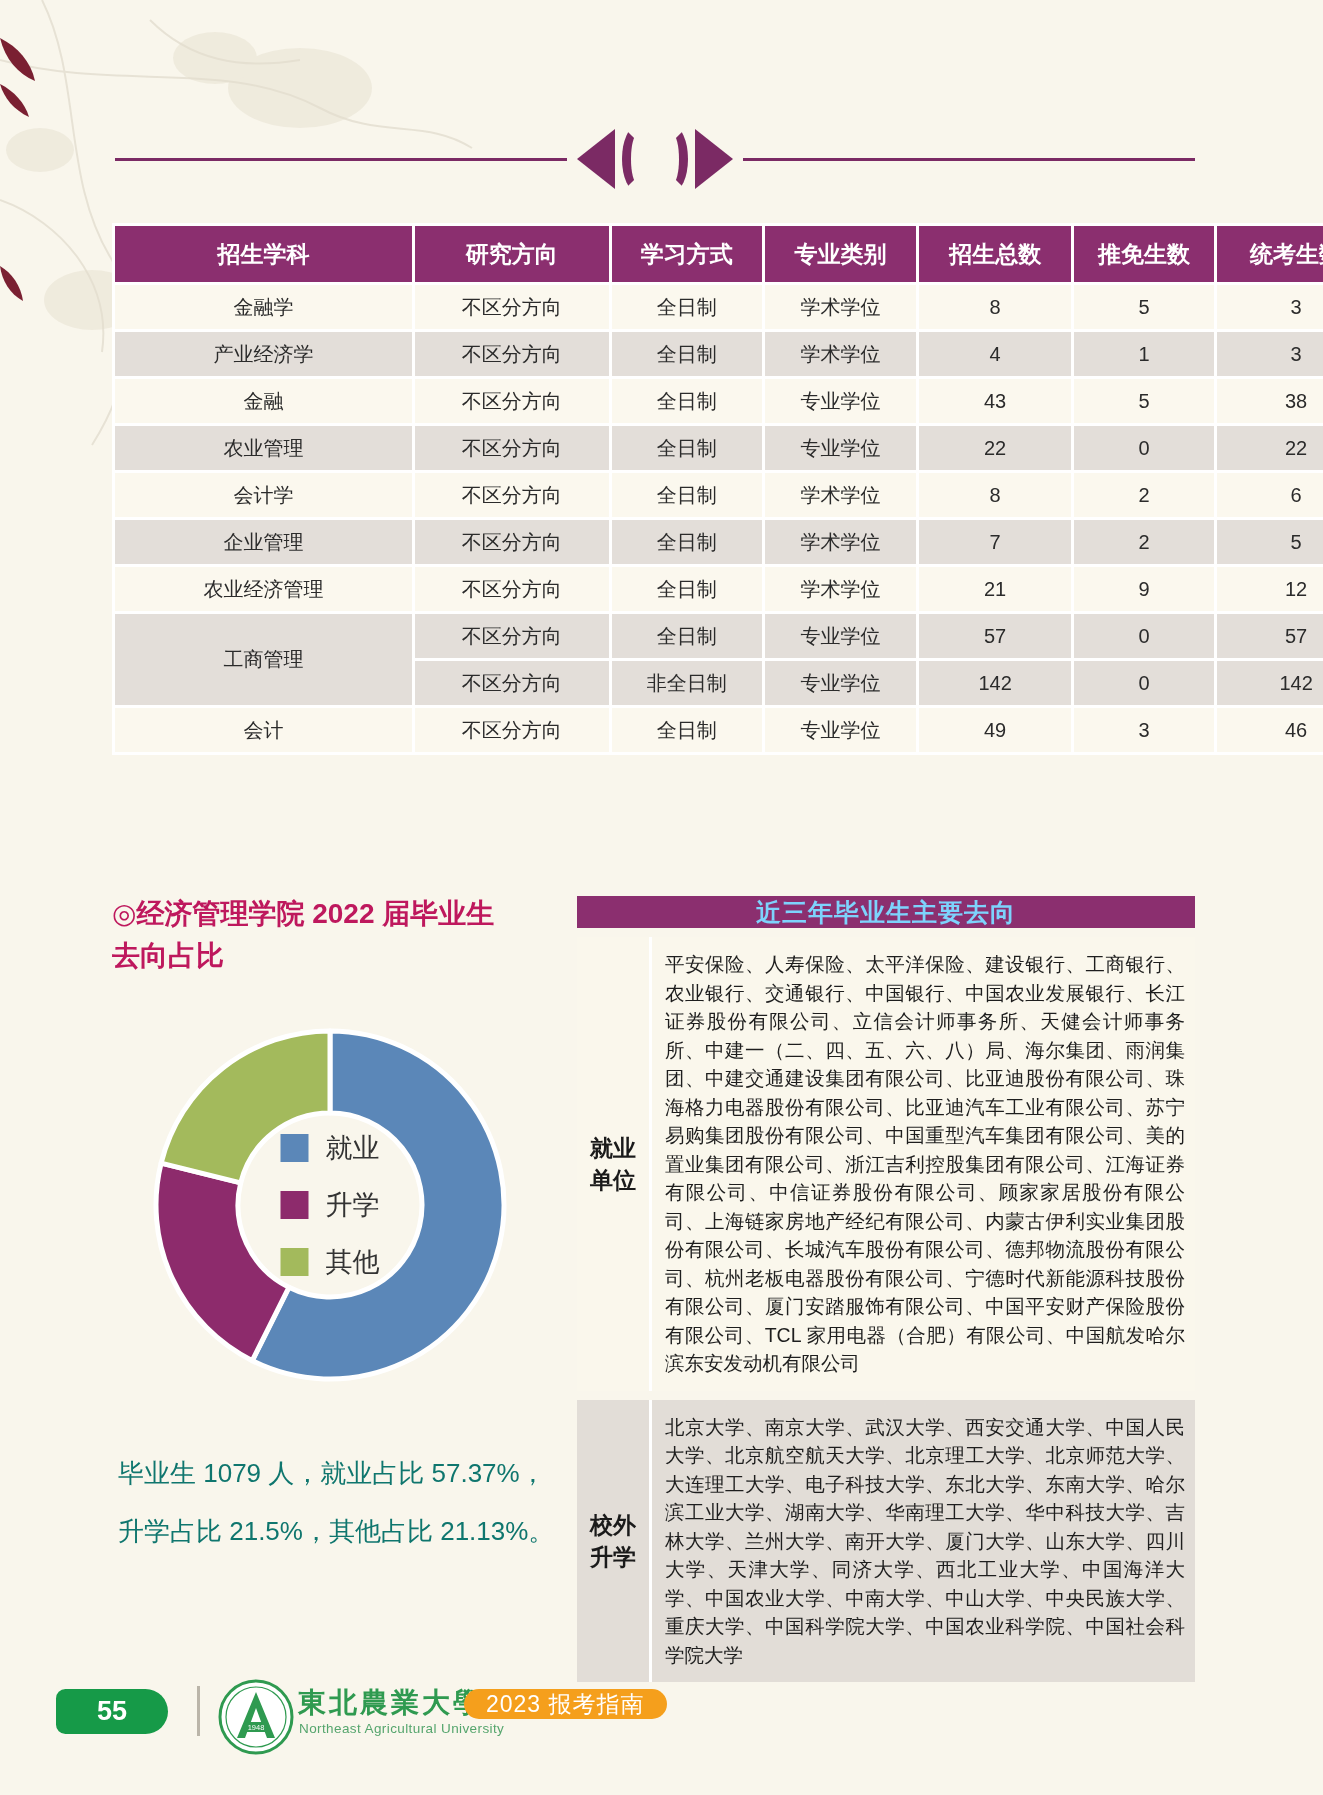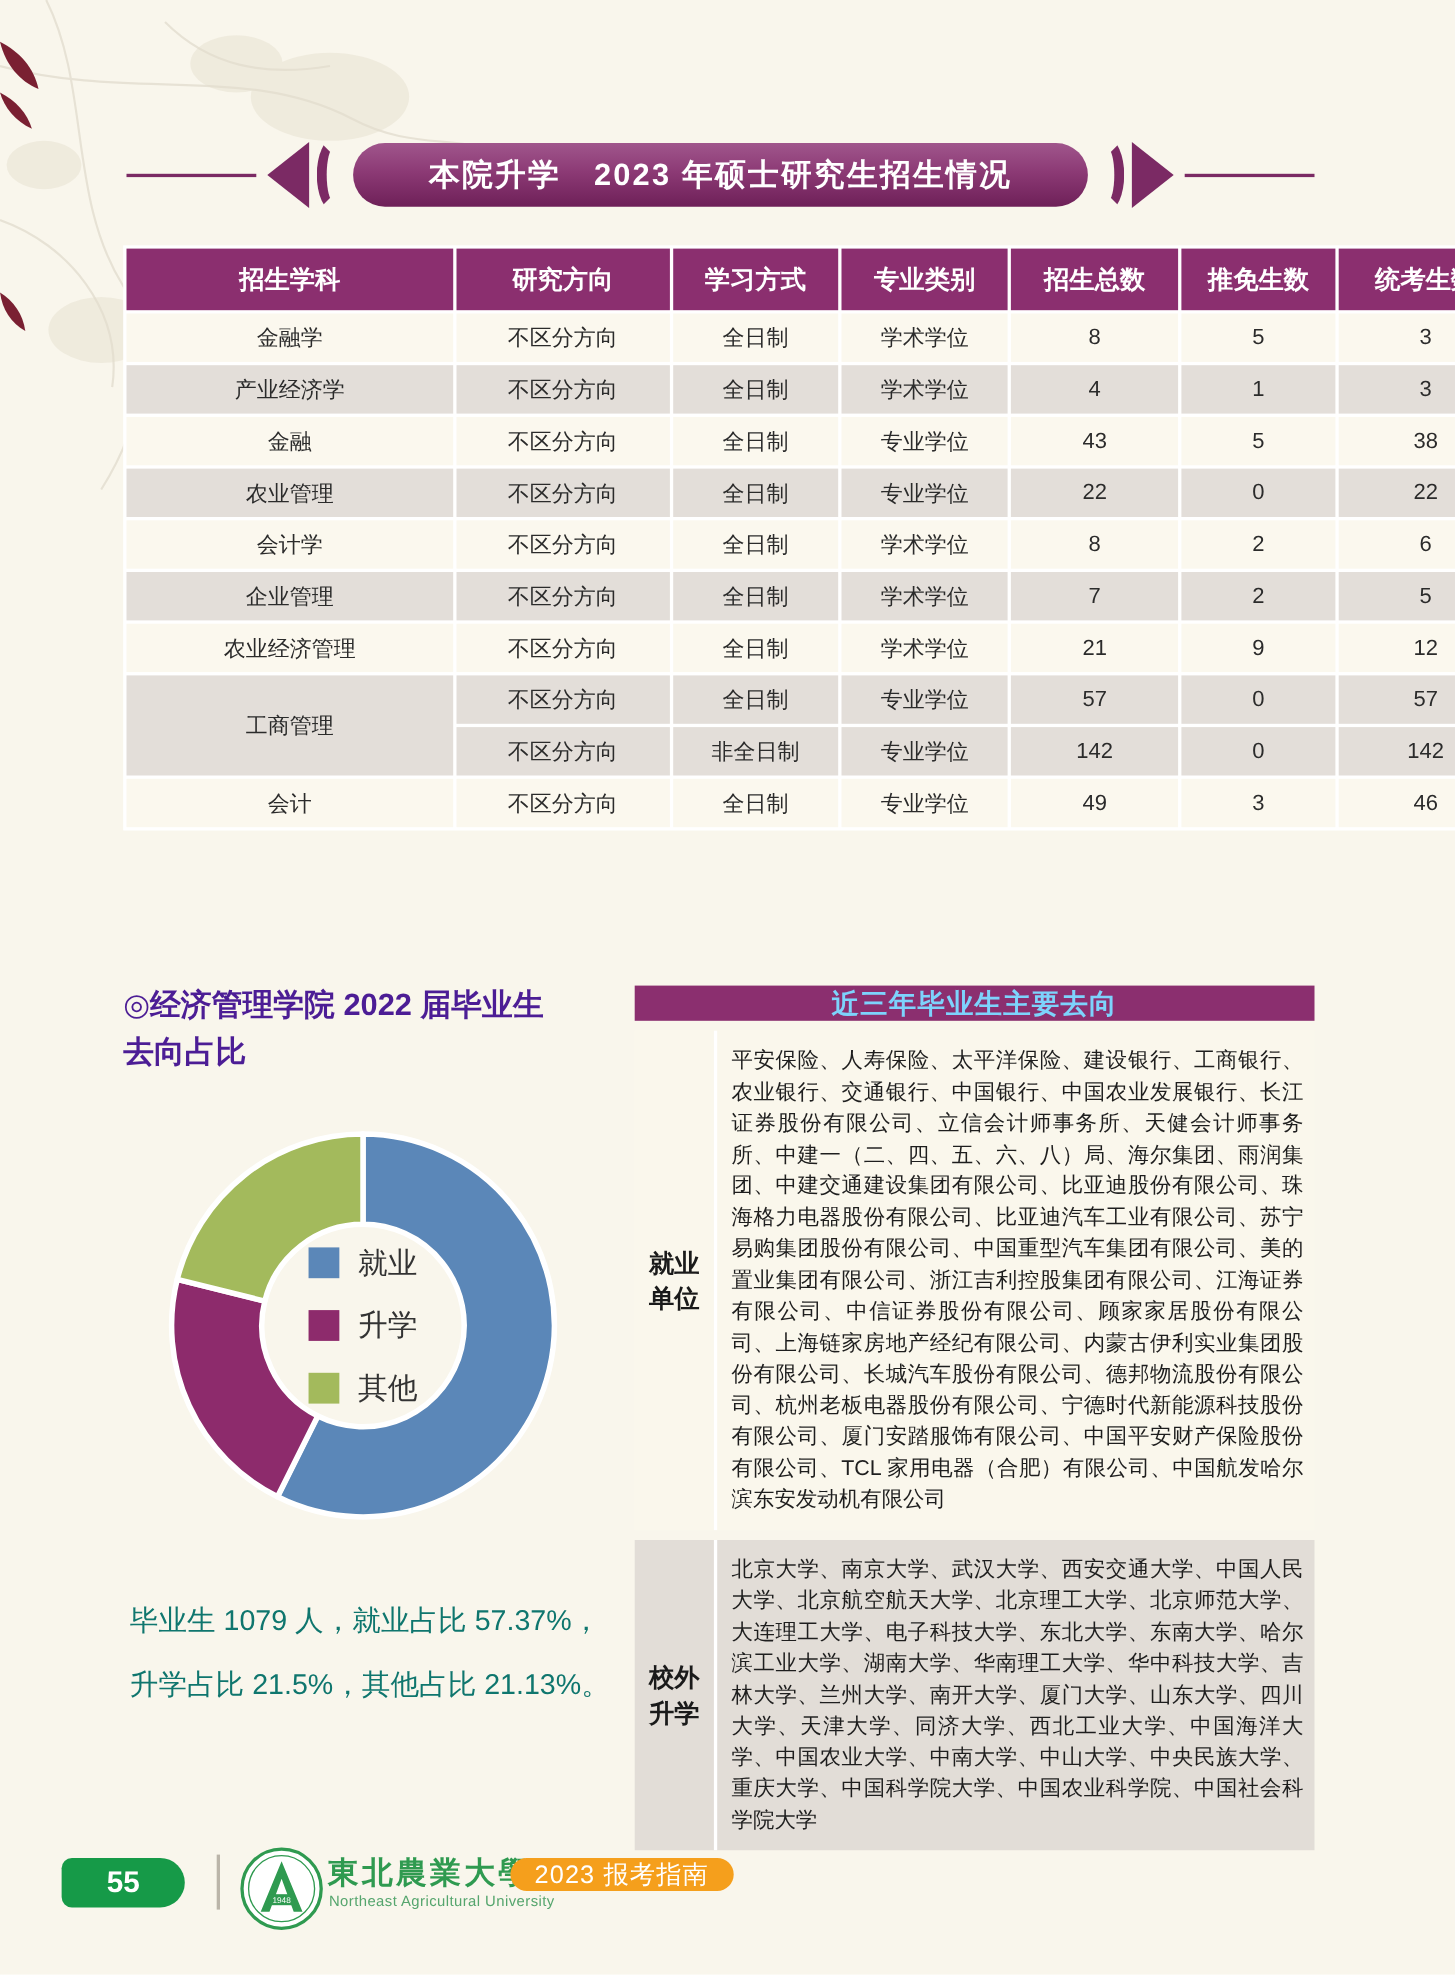--- a/index.html
+++ b/index.html
@@ -28,21 +28,21 @@
   table.adm{position:absolute;left:112px;top:223px;width:1266px;border-collapse:separate;
             border-spacing:3px;background:#ffffff;table-layout:fixed;}
   table.adm th{background:#8b2f6f;color:#fff;font-size:23px;font-weight:bold;height:56px;padding:0;}
   table.adm td{height:44px;text-align:center;vertical-align:middle;font-size:20px;color:#2b2b2b;padding:0;}
   tr.light td{background:#fbf8ee;}
   tr.dark td{background:#e3ded9;}
   td.merge{background:#e3ded9;}
 
   
   .left-title{position:absolute;left:112px;top:893px;font-size:28px;line-height:42px;
-              color:#4c1d95;font-weight:bold;}
+              color:#be185d;font-weight:bold;}
   .left-title .t2{}
   .donut-wrap{position:absolute;left:148px;top:1023px;width:364px;height:364px;}
   .legend{position:absolute;left:50%;top:50%;transform:translate(-50%,-50%);
           display:flex;flex-direction:column;gap:21px;}
   .legend-item{display:flex;align-items:center;gap:17px;}
   .legend-swatch{width:28px;height:28px;flex:none;}
   .legend-label{font-size:27px;color:#333;}
   .chart-summary{position:absolute;left:118px;top:1444px;font-size:26px;line-height:58px;color:#0f766e;}
 
   
@@ -94,21 +94,20 @@
       <path d="M0,38 C18,47 31,62 35,81 C18,74 5,59 0,38 Z"></path>
       <path d="M0,84 C14,91 25,103 29,117 C14,110 4,98 0,84 Z"></path>
       <path d="M0,266 C12,273 21,286 23,301 C10,294 2,281 0,266 Z"></path>
     </g>
   </svg>
 
   <div class="banner" style="top:123px;">
     <div class="b-line"></div>
     <div class="b-tri-l"></div>
     <div class="b-arc-l"></div>
-    <div class="b-capsule">本院升学　2023 年硕士研究生招生情况</div>
     <div class="b-arc-r"></div>
     <div class="b-tri-r"></div>
     <div class="b-line"></div>
   </div>
 
   <table class="adm">
     <colgroup>
       <col style="width:23.9%">
         <col style="width:15.6%">
         <col style="width:12.1%">

